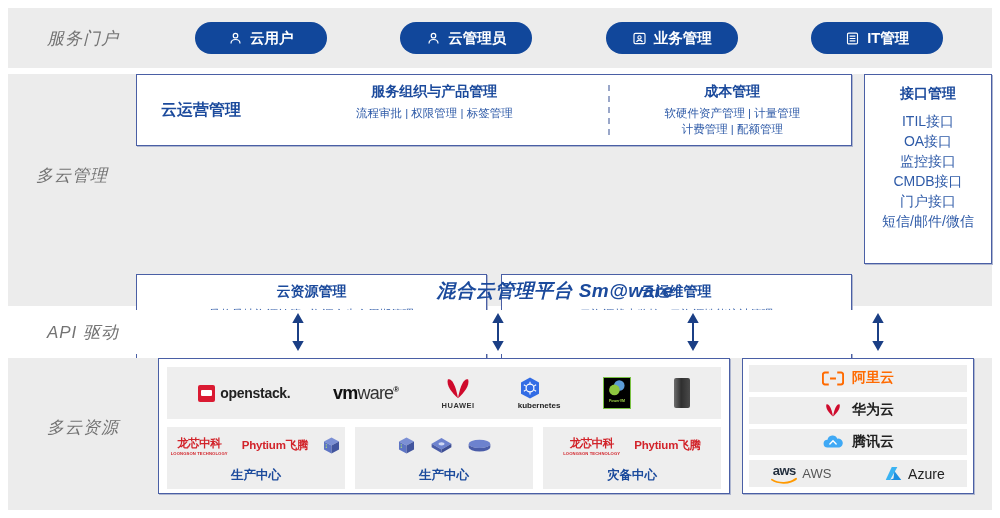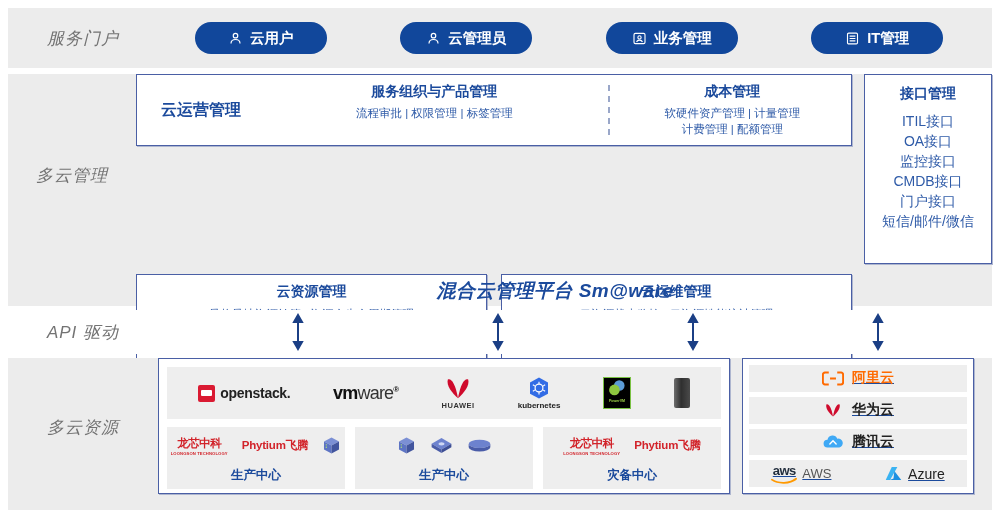--- a/index.html
+++ b/index.html
@@ -120,39 +120,39 @@
   .dc-name{font-size:12.5px;font-weight:bold;color:#1b4a9c;}
 
   .pub-box{
     width:232px;border:1px solid #4a5fa5;background:#ffffff;
     padding:6px;box-sizing:border-box;height:136px;
     display:flex;flex-direction:column;gap:5px;
     box-shadow:1px 1px 0 #aeb6cf;
   }
   .pub-row{
     background:#eeeeee;flex:1;display:flex;align-items:center;
-    justify-content:center;gap:8px;text-decoration:underline;
+    justify-content:center;gap:8px;
   }
   .pub-row.split{justify-content:space-around;}
   .pub-name{font-size:14px;font-weight:bold;color:#222;}
   .pub-name.ali{color:#ff6a00;}
   .pub-name.hw{color:#222;}
   .pub-name.tx{color:#222;}
 
   
   .lg{display:flex;align-items:center;justify-content:center;}
   .logo-openstack{display:flex;align-items:center;gap:5px;}
   .os-mark{width:17px;height:17px;background:#da1a32;border-radius:2px;position:relative;}
   .os-mark:after{content:"";position:absolute;left:3px;top:5.5px;width:11px;height:6px;background:#fff;border-radius:1px;}
   .os-text{font-size:14px;font-weight:bold;color:#222;letter-spacing:-0.3px;}
   .logo-vmware{font-size:18px;font-weight:bold;color:#111;letter-spacing:-0.8px;}
   .logo-vmware .thin{font-weight:normal;color:#333;}
   .hw-wrap{display:flex;flex-direction:column;align-items:center;gap:1px;}
   .hw-text{font-size:7.5px;font-weight:bold;color:#333;letter-spacing:0.5px;}
-  .k8s-wrap{display:flex;flex-direction:column;align-items:center;gap:1px;}
+  .k8s-wrap{display:flex;flex-direction:column;align-items:flex-start;gap:1px;}
   .k8s-text{font-size:8px;font-weight:bold;color:#222;}
   .pvm{width:26px;height:30px;background:#000;border:1.5px solid #7ac143;position:relative;}
   .rack{width:16px;height:30px;background:linear-gradient(90deg,#6d6d6d,#2f2f2f 45%,#4a4a4a);border-radius:2px;}
   .loong{display:flex;flex-direction:column;align-items:center;}
   .loong-cn{font-size:11.5px;font-weight:bold;color:#d2232a;letter-spacing:-0.5px;}
   .loong-en{font-size:4.2px;font-weight:bold;color:#d2232a;letter-spacing:0.1px;}
   .phytium{font-size:11.5px;font-weight:bold;color:#d2232a;letter-spacing:-0.2px;}
   .aws-wrap{display:flex;align-items:center;gap:5px;}
   .aws-mark{display:flex;flex-direction:column;align-items:center;line-height:1;}
   .aws-t{font-size:13px;font-weight:bold;color:#232f3e;letter-spacing:-0.5px;}

